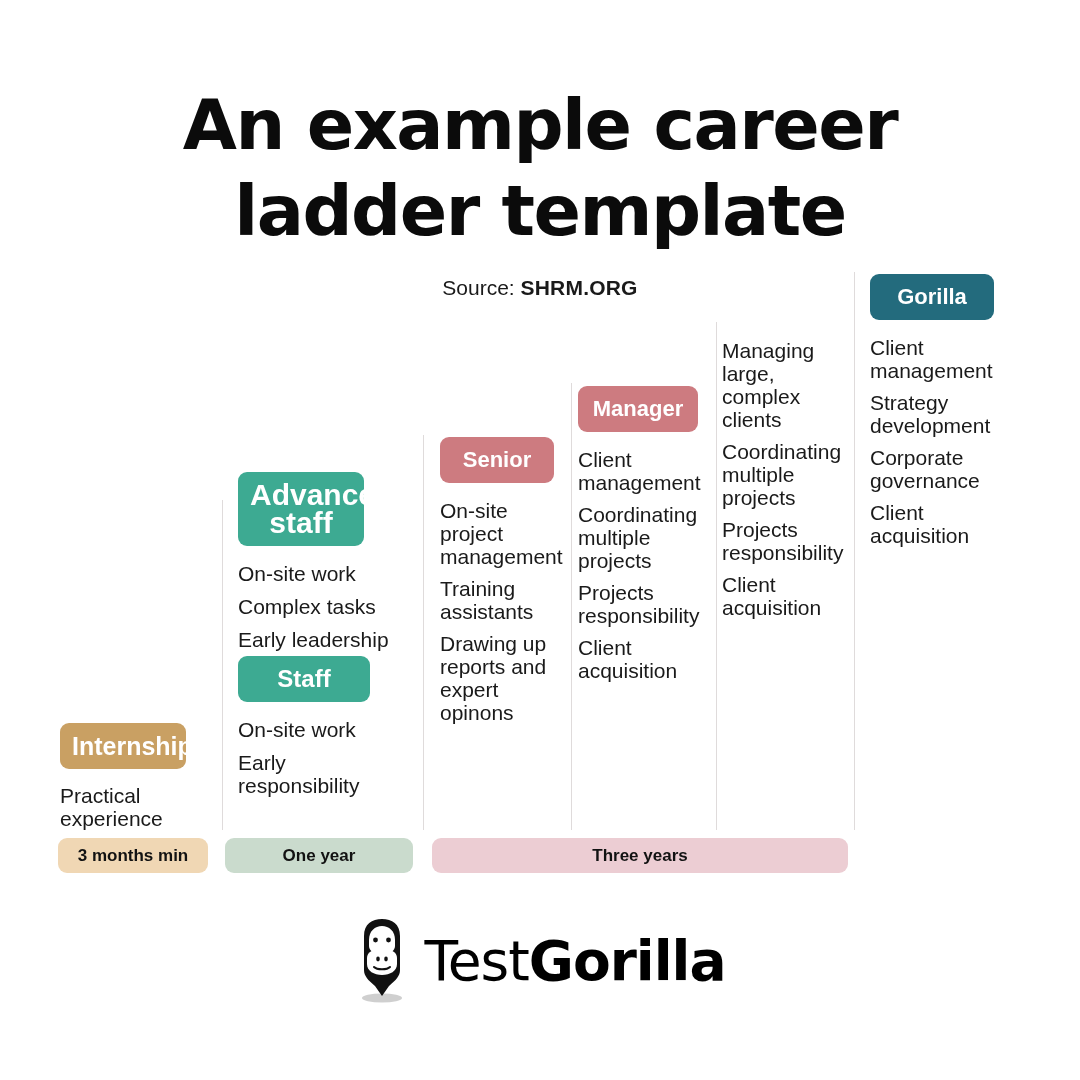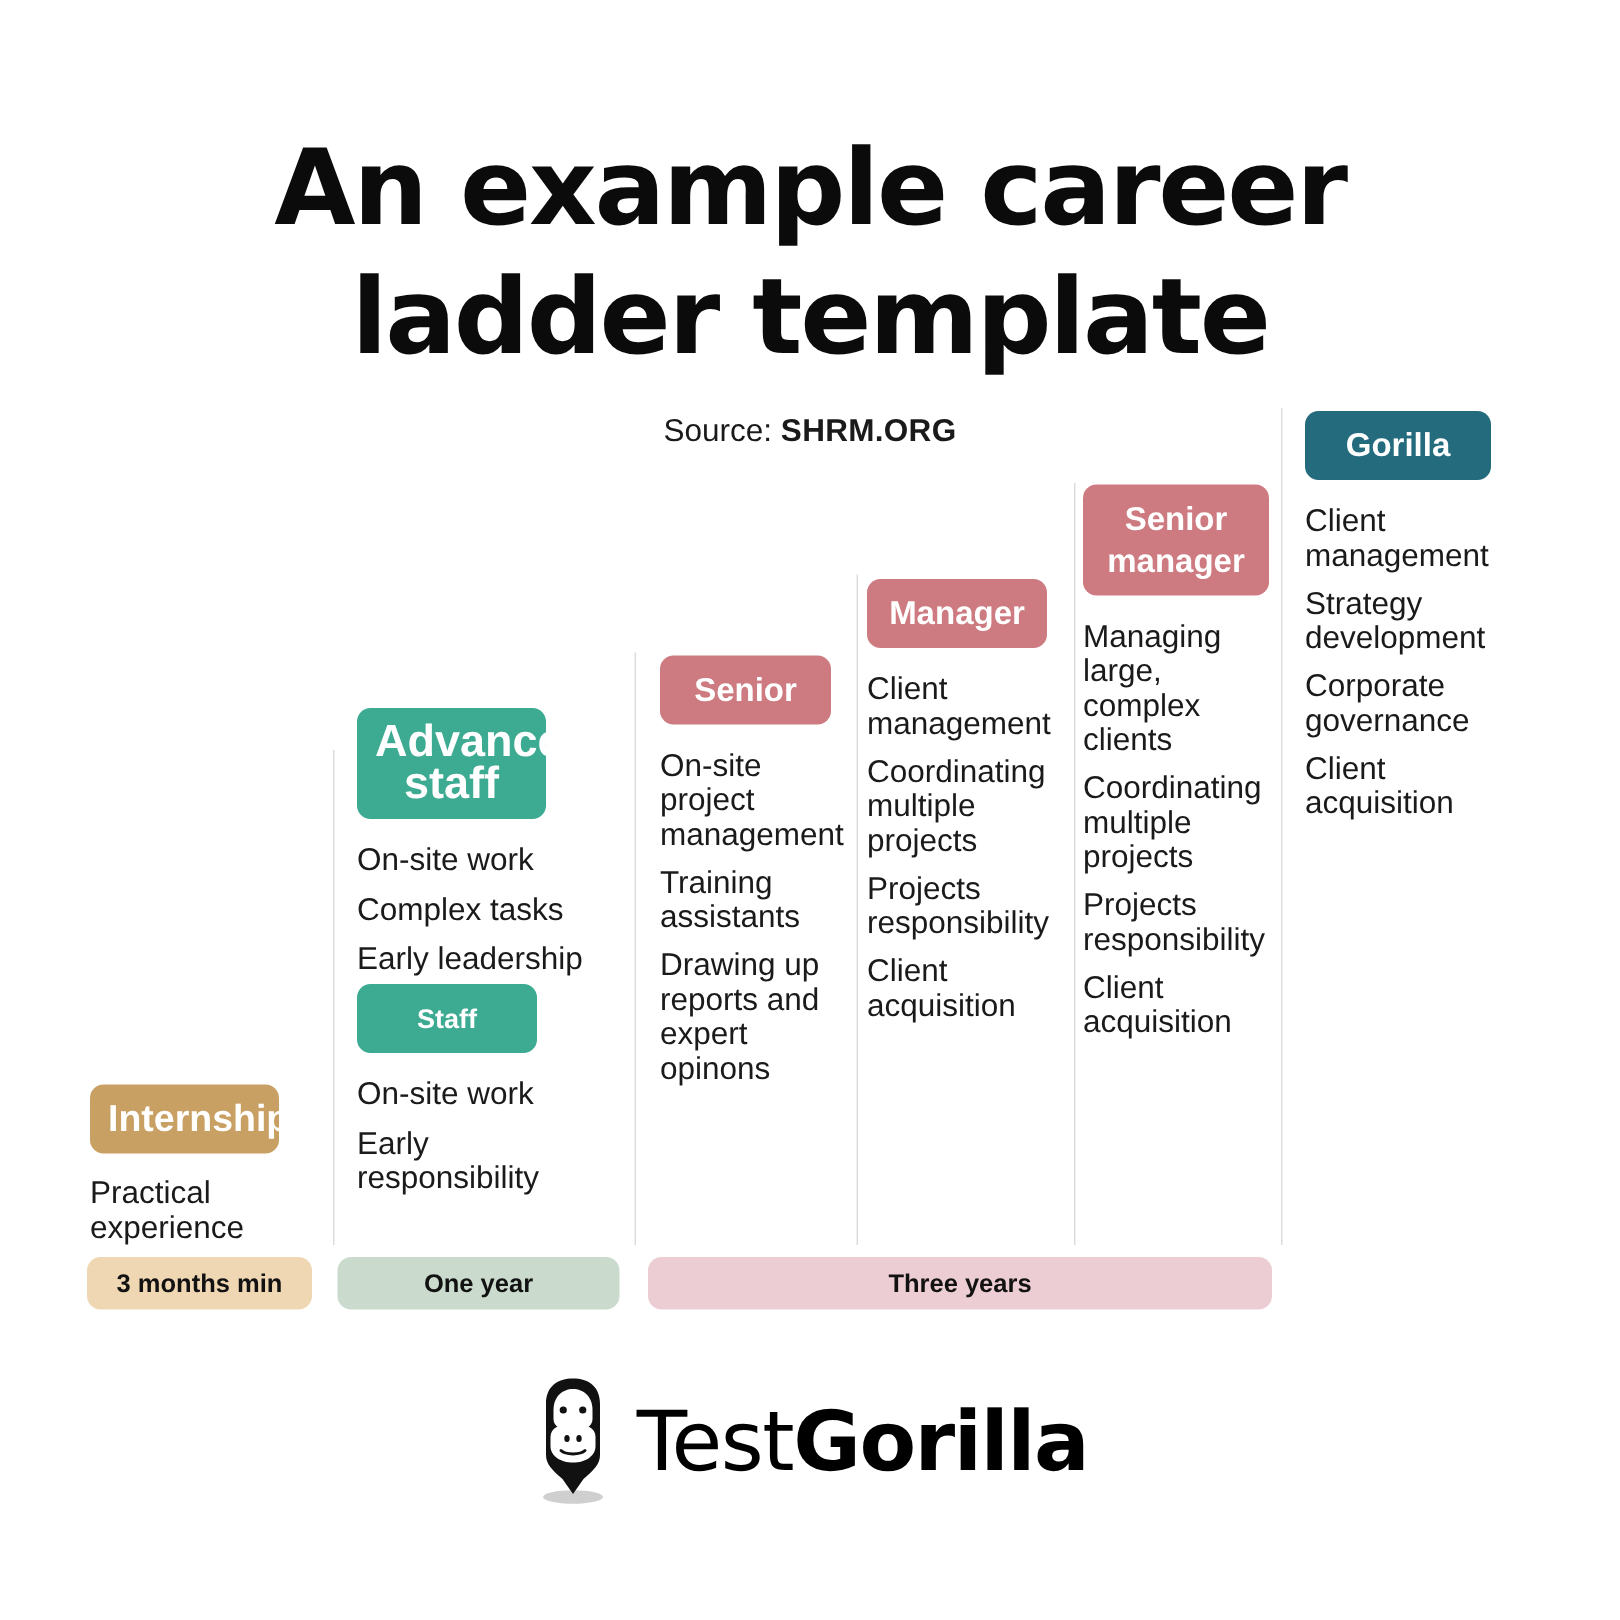--- a/index.html
+++ b/index.html
@@ -160,21 +160,21 @@
   <div class="column" style="left:238px; top:472px; width:175px;">
     <div class="badge teal" style="font-size:30px; width:126px;">Advanced staff</div>
     <ul class="bullets" style="margin-top:16px;">
       <li style="margin-bottom:10px;">On-site work</li>
       <li style="margin-bottom:10px;">Complex tasks</li>
       <li style="margin-bottom:16px;">Early leadership</li>
     </ul>
   </div>
 
   <div class="column" style="left:238px; top:656px; width:175px;">
-    <div class="badge teal" style="font-size:18px; width:120px;">Staff</div>
+    <div class="badge teal" style="font-size:24px; width:132px;">Staff</div>
     <ul class="bullets" style="margin-top:16px;">
       <li style="margin-bottom:10px;">On-site work</li>
       <li style="width:100px;">Early responsibility</li>
     </ul>
   </div>
 
   <div class="column" style="left:440px; top:437px; width:125px;">
     <div class="badge rose" style="font-size:22px; width:114px;">Senior</div>
     <ul class="bullets" style="margin-top:16px;">
       <li style="width:106px;">On-site project management</li>
@@ -187,21 +187,20 @@
     <div class="badge rose" style="font-size:22px; width:120px;">Manager</div>
     <ul class="bullets" style="margin-top:16px;">
       <li style="width:118px;">Client management</li>
       <li style="width:116px;">Coordinating multiple projects</li>
       <li style="width:124px;">Projects responsibility</li>
       <li style="width:112px;">Client acquisition</li>
     </ul>
   </div>
 
   <div class="column" style="left:722px; top:323px; width:135px;">
-    <div class="badge rose" style="font-size:22px; width:124px;">Senior manager</div>
     <ul class="bullets" style="margin-top:16px;">
       <li style="width:80px;">Managing large, complex clients</li>
       <li style="width:116px;">Coordinating multiple projects</li>
       <li style="width:124px;">Projects responsibility</li>
       <li style="width:104px;">Client acquisition</li>
     </ul>
   </div>
 
   <div class="column" style="left:870px; top:274px; width:140px;">
     <div class="badge dteal" style="font-size:22px; width:124px;">Gorilla</div>

